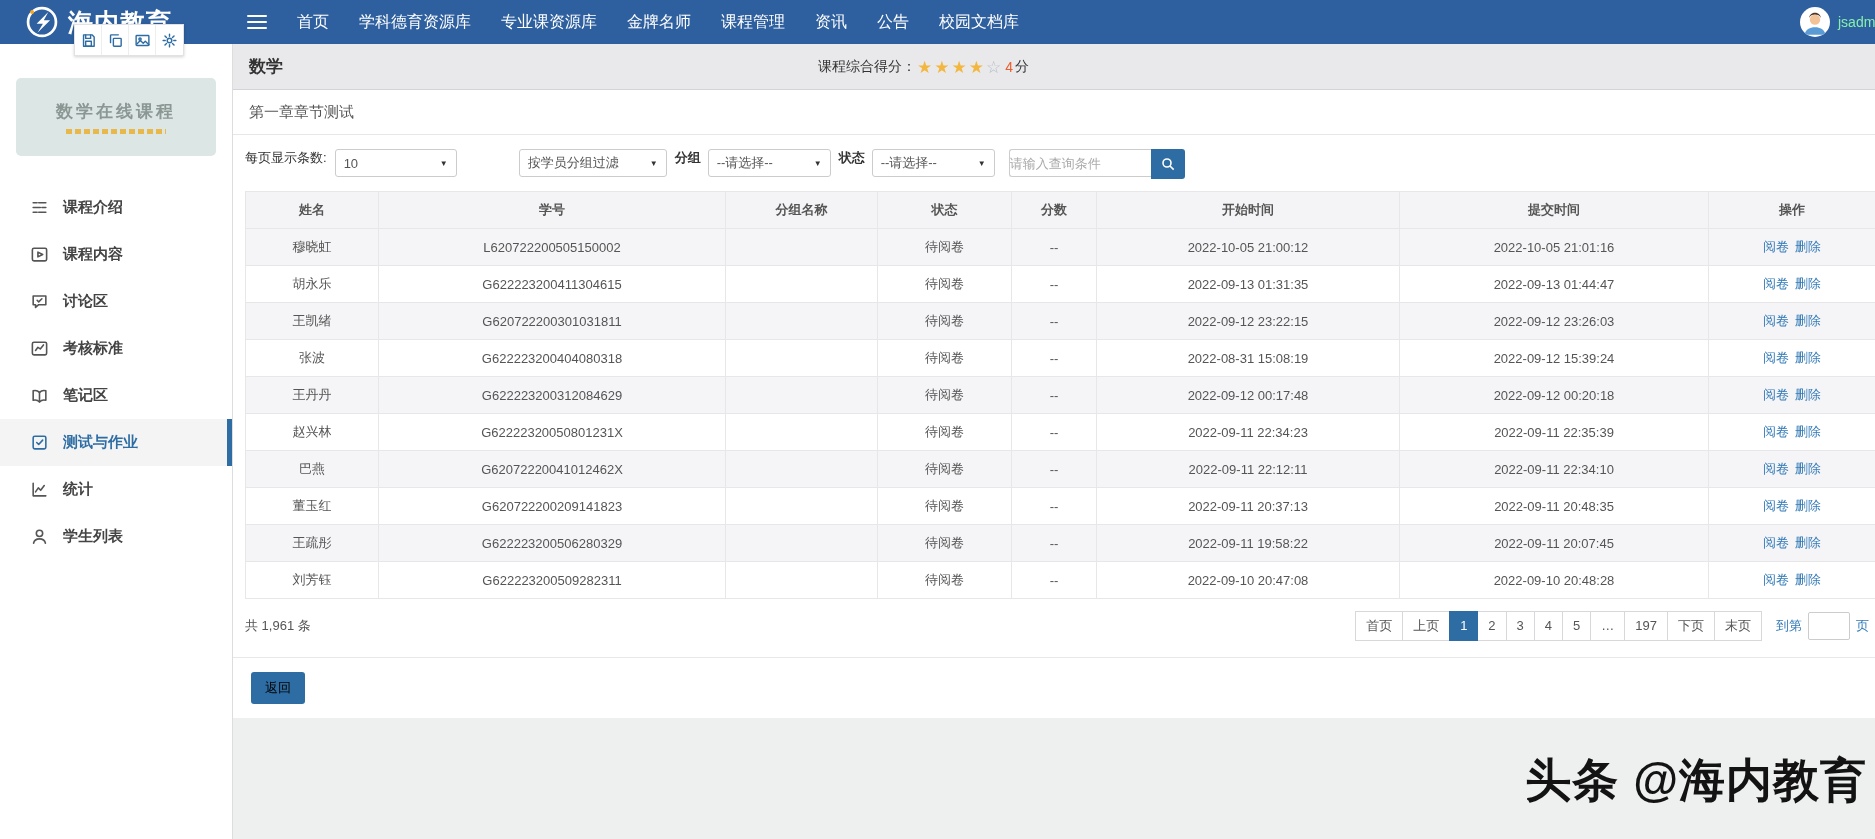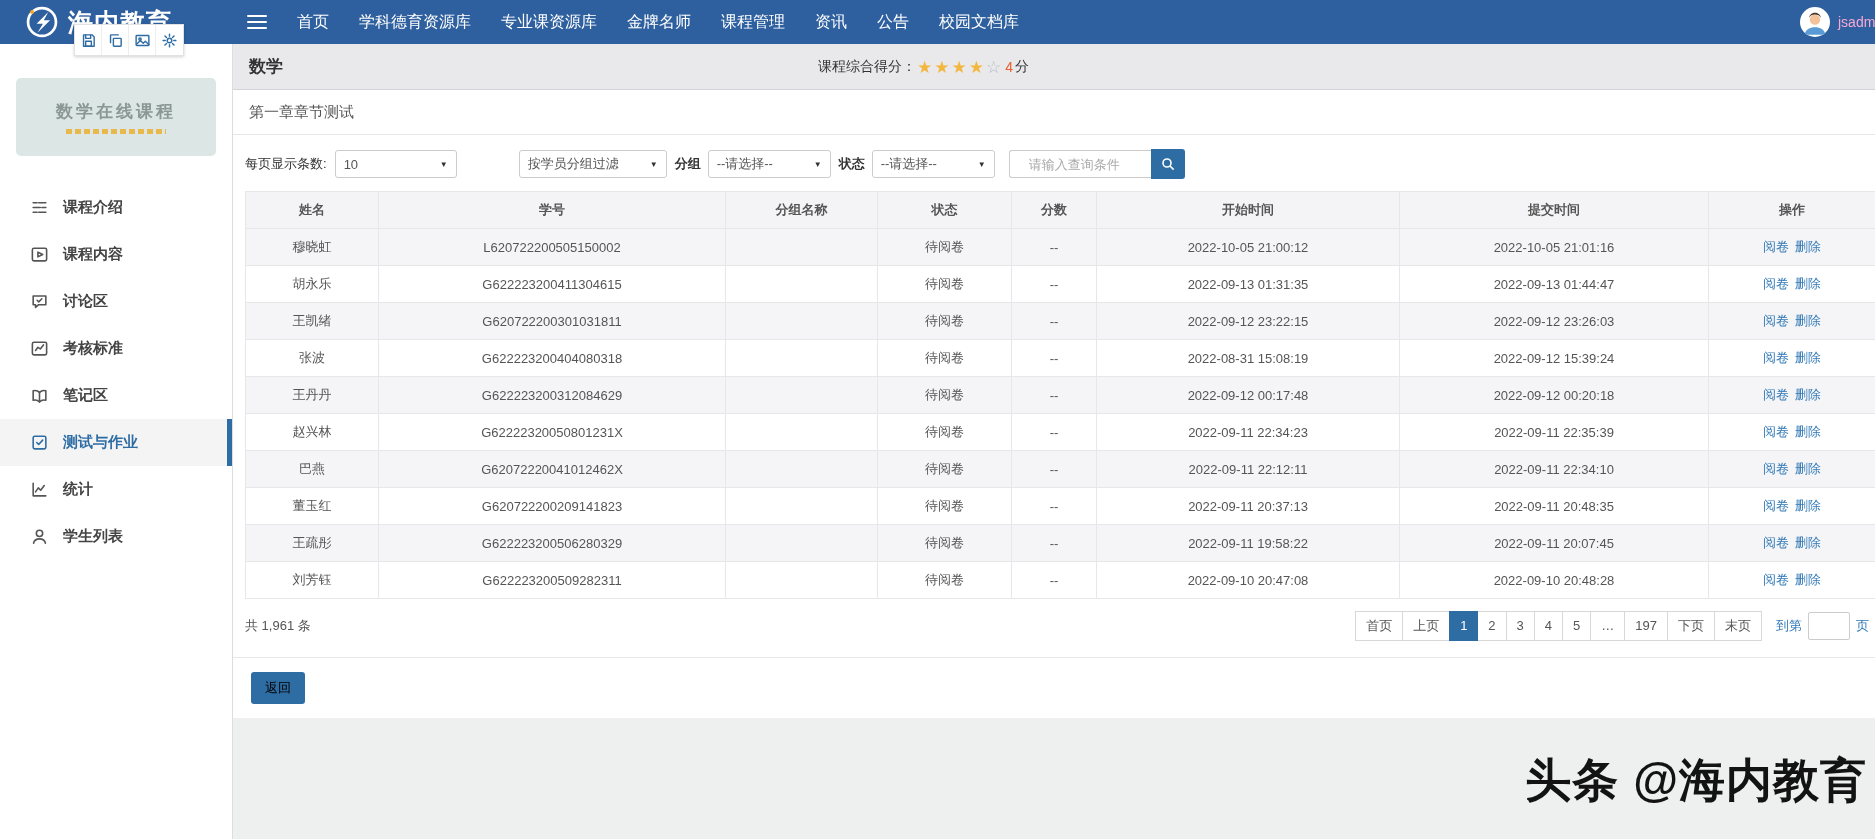--- a/index.html
+++ b/index.html
@@ -9,21 +9,21 @@
 
   
   .navbar{position:absolute;left:0;top:0;width:1875px;height:44px;background:var(--nav-bg);display:flex;align-items:center;z-index:30;}
   .brand{width:233px;display:flex;align-items:center;gap:8px;padding-left:24px;flex:none;}
   .brand-name{color:#fff;font-size:25px;font-weight:bold;letter-spacing:1px;white-space:nowrap;}
   .burger{width:20px;height:14px;display:flex;flex-direction:column;justify-content:space-between;margin-left:14px;cursor:pointer;flex:none;}
   .burger i{display:block;height:2px;background:#fff;border-radius:1px;}
   .nav-items{display:flex;align-items:center;gap:30px;margin-left:30px;}
   .nav-item{color:#fff;font-size:16px;white-space:nowrap;cursor:pointer;}
   .user{position:absolute;left:1800px;top:0;height:44px;display:flex;align-items:center;gap:8px;}
-  .user-name{color:#f9a8d4;font-size:14px;white-space:nowrap;}
+  .user-name{color:#86efac;font-size:14px;white-space:nowrap;}
 
   
   .mini-toolbar{position:absolute;left:74px;top:24px;height:32px;background:#fff;border:1px solid #e2e2e2;box-shadow:0 1px 3px rgba(0,0,0,.18);display:flex;z-index:40;}
   .mini-toolbar .tb{width:27px;display:flex;align-items:center;justify-content:center;border-right:1px solid #eee;color:var(--accent);cursor:pointer;}
   .mini-toolbar .tb:last-child{border-right:none;}
 
   
   .sidebar{position:absolute;left:0;top:44px;bottom:0;width:233px;background:#fff;border-right:1px solid #ddd;z-index:10;}
   .thumb{margin:34px 16px 28px;height:78px;background:#dce6e5;border-radius:5px;display:flex;flex-direction:column;align-items:center;justify-content:center;}
   .thumb-text{color:#8a9793;font-size:17px;font-weight:bold;letter-spacing:3px;white-space:nowrap;}
@@ -41,26 +41,26 @@
   .rating{position:absolute;left:585px;top:0;height:46px;display:flex;align-items:center;font-size:14px;color:#333;}
   .star{font-size:17px;color:var(--star);margin:0 1px;line-height:1;}
   .star.empty{color:#b4bdc5;}
   .score-num{color:var(--num);margin-left:3px;}
   .score-unit{color:#333;margin-left:2px;}
 
   
   .panel{position:absolute;left:233px;top:90px;width:1642px;height:628px;background:#fff;}
   .panel-title{padding:13px 16px 12px;font-size:15px;color:#555;border-bottom:1px solid #e7e7e9;}
 
-  .filter-row{display:flex;align-items:center;padding:14px 0 12px 12px;font-size:13px;color:#333;}
+  .filter-row{display:flex;padding:14px 0 12px 12px;font-size:13px;color:#333;}
   .flabel{white-space:nowrap;}
   .flabel.bold{font-weight:bold;}
   .sel{display:inline-flex;align-items:center;justify-content:space-between;height:28px;border:1px solid #ccc;border-radius:3px;background:#fff;padding:8px 8px;color:#555;font-size:13px;cursor:pointer;white-space:nowrap;}
   .sel .arrow{font-size:8px;color:#333;margin-left:8px;}
-  .search-input{height:28px;width:142px;border:1px solid #ccc;border-right:none;border-radius:3px 0 0 3px;padding:0 19px;font-size:13px;color:#555;font-family:inherit;}
+  .search-input{height:28px;width:142px;border:1px solid #ccc;border-right:none;border-radius:3px 0 0 3px;padding:0 0;font-size:13px;color:#555;font-family:inherit;}
   .search-input::placeholder{color:#aaa;}
   .search-btn{height:30px;width:34px;background:var(--accent);border:none;border-radius:0 3px 3px 0;display:flex;align-items:center;justify-content:center;cursor:pointer;}
 
   
   .tbl{border-collapse:collapse;table-layout:fixed;margin-left:12px;width:1630px;}
   .tbl th{background:#f4f4f6;font-weight:bold;color:#333;}
   .tbl th,.tbl td{border:1px solid #e7e7ea;height:37px;text-align:center;font-size:13px;color:#555;padding:0 4px;white-space:nowrap;overflow:hidden;}
   .tbl tbody tr:nth-child(odd){background:#f5f5f7;}
   .op-link{color:var(--link);text-decoration:none;margin:0 3px;cursor:pointer;}
 

